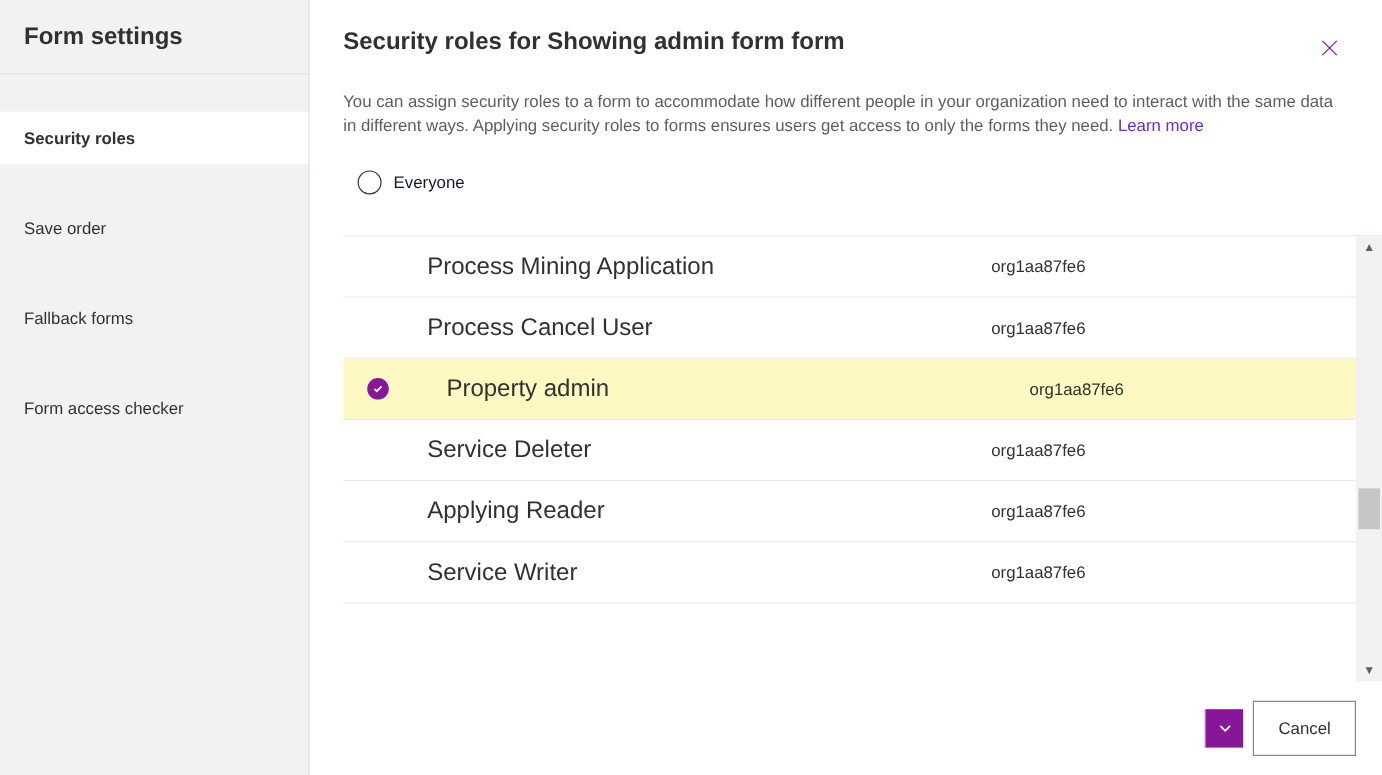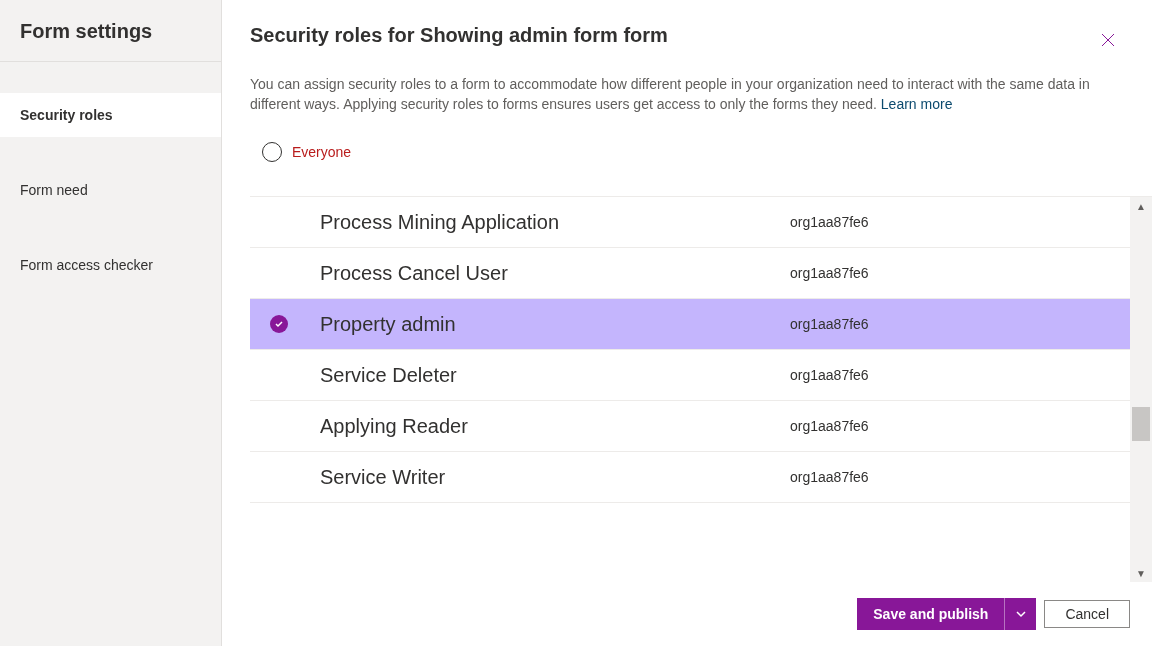--- a/index.html
+++ b/index.html
@@ -11,21 +11,21 @@
       font-family: "Segoe UI", -apple-system, BlinkMacSystemFont, sans-serif;
       font-size: 14px;
       color: #323130;
       background: #fff;
       width: 1152px;
       height: 646px;
       overflow: hidden;
       display: flex;
     }
     .sidebar {
-      width: 222px;
+      width: 258px;
       background: #f3f2f1;
       border-right: 1px solid #e1dfdd;
       flex-shrink: 0;
     }
     .sidebar-header {
       padding: 20px 20px 18px 20px;
       font-size: 20px;
       font-weight: 600;
       border-bottom: 1px solid #e1dfdd;
       color: #323130;
@@ -73,21 +73,21 @@
       width: 16px;
       height: 16px;
     }
     .description {
       padding: 18px 28px 0 28px;
       font-size: 14px;
       line-height: 20px;
       color: #605e5c;
     }
     .learn-more {
-      color: #0c4a6e;
+      color: #6d28d9;
       text-decoration: none;
       cursor: pointer;
     }
     .radio-group {
       padding: 28px 28px 12px 40px;
     }
     .radio-option {
       display: flex;
       align-items: center;
       margin-bottom: 18px;
@@ -108,42 +108,43 @@
       border-color: #881798;
     }
     .radio-dot {
       width: 10px;
       height: 10px;
       background: #881798;
       border-radius: 50%;
     }
     .radio-label {
       font-size: 14px;
-      color: #b91c1c;
+      color: #0f172a;
     }
     .table-container {
       margin: 4px 0 0 28px;
       position: relative;
       border-top: 1px solid #edebe9;
       flex: 1;
       overflow: hidden;
     }
     .table-scroll {
       height: 100%;
       overflow-y: hidden;
     }
     .table-row {
       display: flex;
       align-items: center;
       height: 51px;
       border-bottom: 1px solid #edebe9;
       padding-left: 20px;
     }
     .table-row.selected {
-      background: #c4b5fd;
+      background: #fef9c3;
+      gap: 16px;
     }
     .check-cell {
       width: 50px;
       display: flex;
       align-items: center;
       justify-content: flex-start;
       flex-shrink: 0;
     }
     .check-circle {
       width: 18px;
@@ -229,35 +230,36 @@
       border-left: 1px solid rgba(255,255,255,0.4);
     }
     .btn-primary-split svg {
       width: 12px;
       height: 12px;
     }
     .btn-secondary {
       background: #fff;
       color: #323130;
       border: 1px solid #8a8886;
-      height: 28px;
+      height: 46px;
       padding: 0 20px;
       cursor: pointer;
       font-size: 14px;
       font-family: inherit;
     }
   </style>
 </head>
 <body>
 
 <div class="sidebar">
   <div class="sidebar-header">Form settings</div>
   <div id="sidebar-items">
       <div class="sidebar-item active">Security roles</div>
-      <div class="sidebar-item">Form need</div>
+      <div class="sidebar-item">Save order</div>
+      <div class="sidebar-item">Fallback forms</div>
       <div class="sidebar-item">Form access checker</div>
     </div>
 </div>
 
 <div class="main">
   <div class="main-header">
     <div class="main-title">Security roles for Showing admin form form</div>
     <div class="close-btn">
       <svg viewBox="0 0 16 16" fill="none" stroke="currentColor" stroke-width="1">
         <path d="M2 2 L14 14 M14 2 L2 14"></path>
@@ -317,21 +319,20 @@
       </div>
     <div class="scrollbar-track">
       <div class="scroll-arrow">▲</div>
       <div class="scroll-thumb"></div>
       <div class="scroll-arrow" style="position:absolute;bottom:0;">▼</div>
     </div>
   </div>
 
   <div class="footer">
     <div class="btn-primary">
-      <span class="btn-primary-label">Save and publish</span>
       <span class="btn-primary-split">
         <svg viewBox="0 0 12 12" fill="none" stroke="currentColor" stroke-width="1.5">
           <path d="M2 4 L6 8 L10 4"></path>
         </svg>
       </span>
     </div>
     <button class="btn-secondary">Cancel</button>
   </div>
 </div>
 

